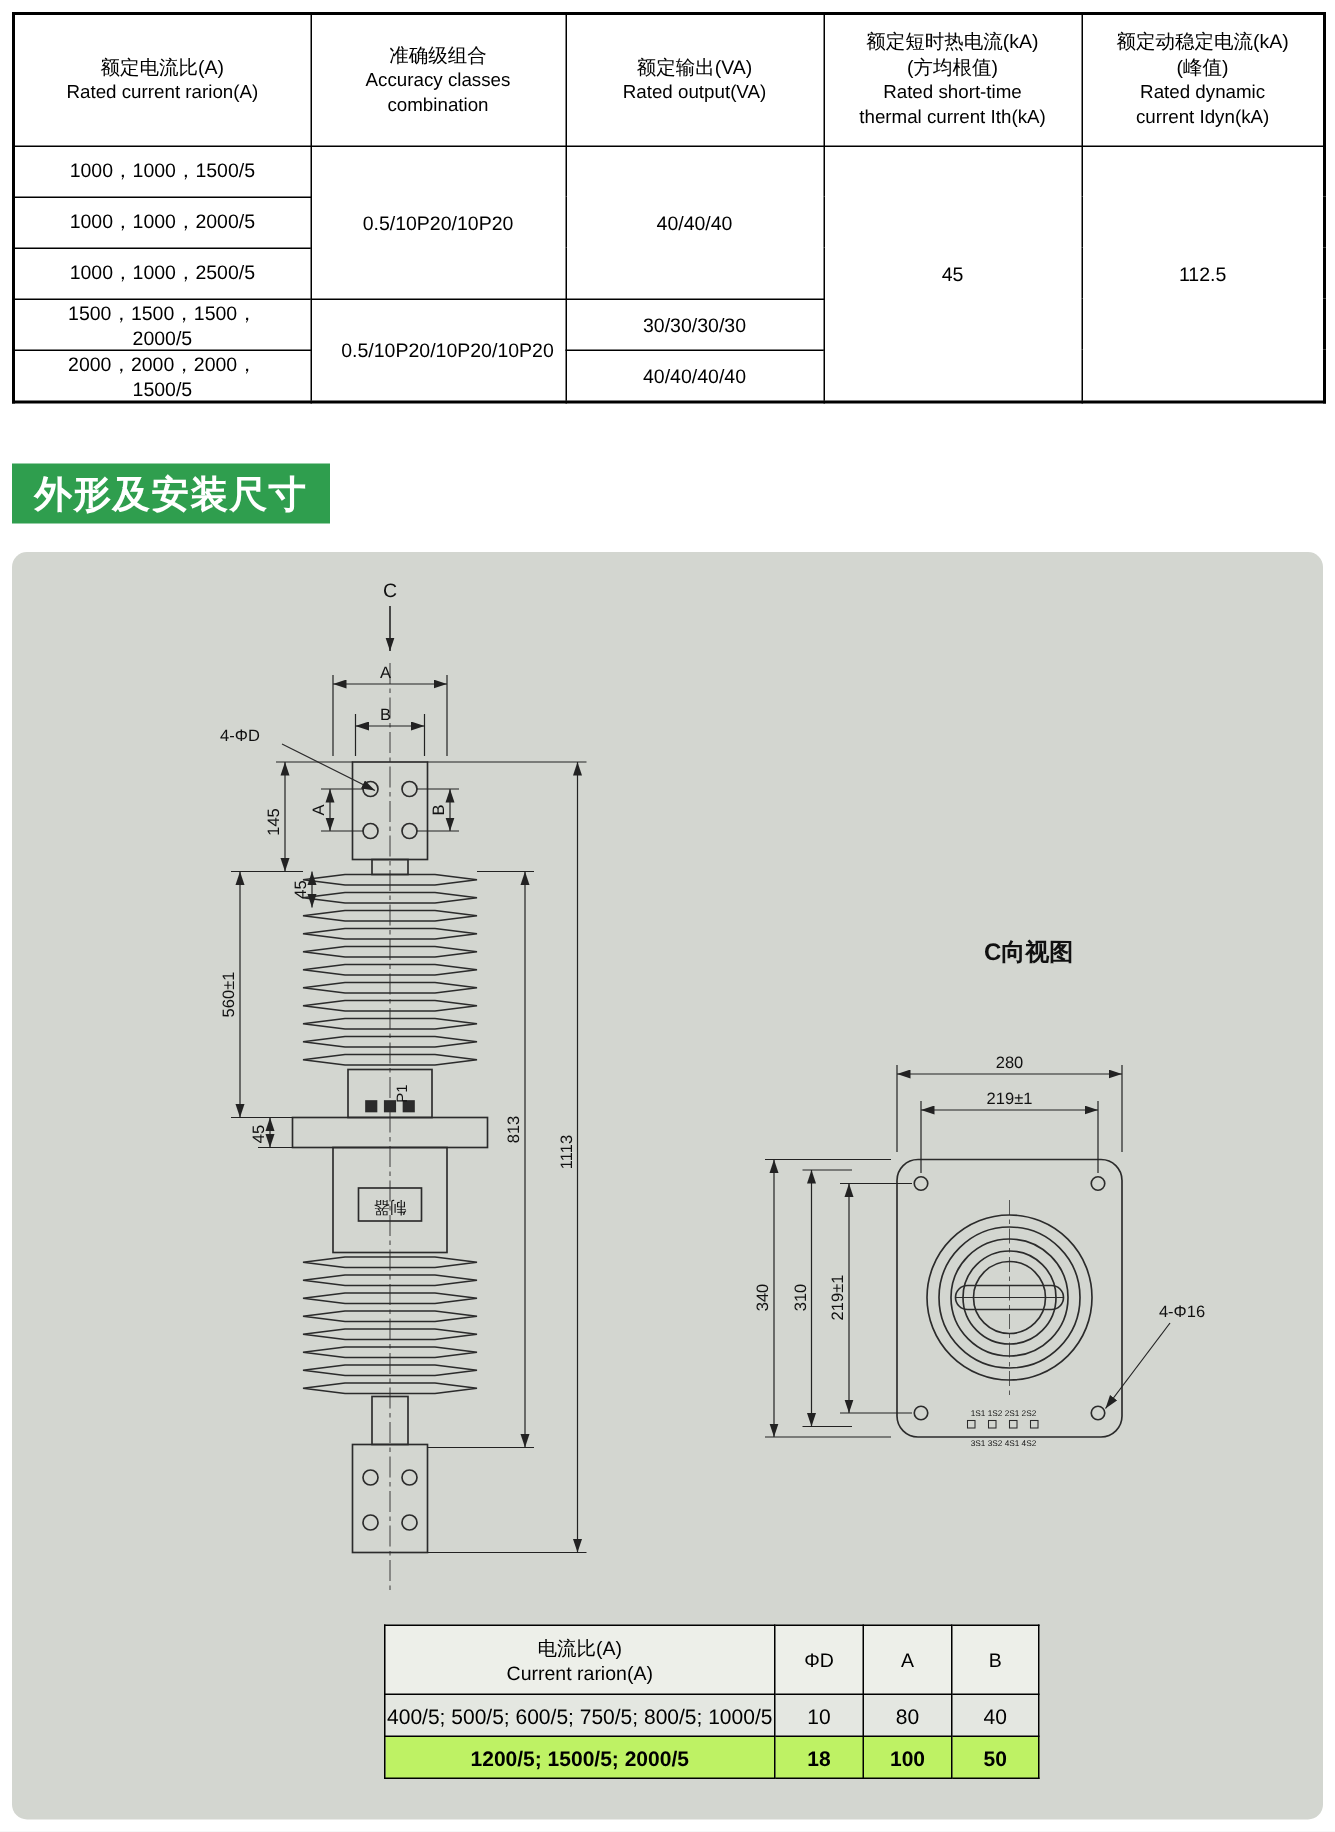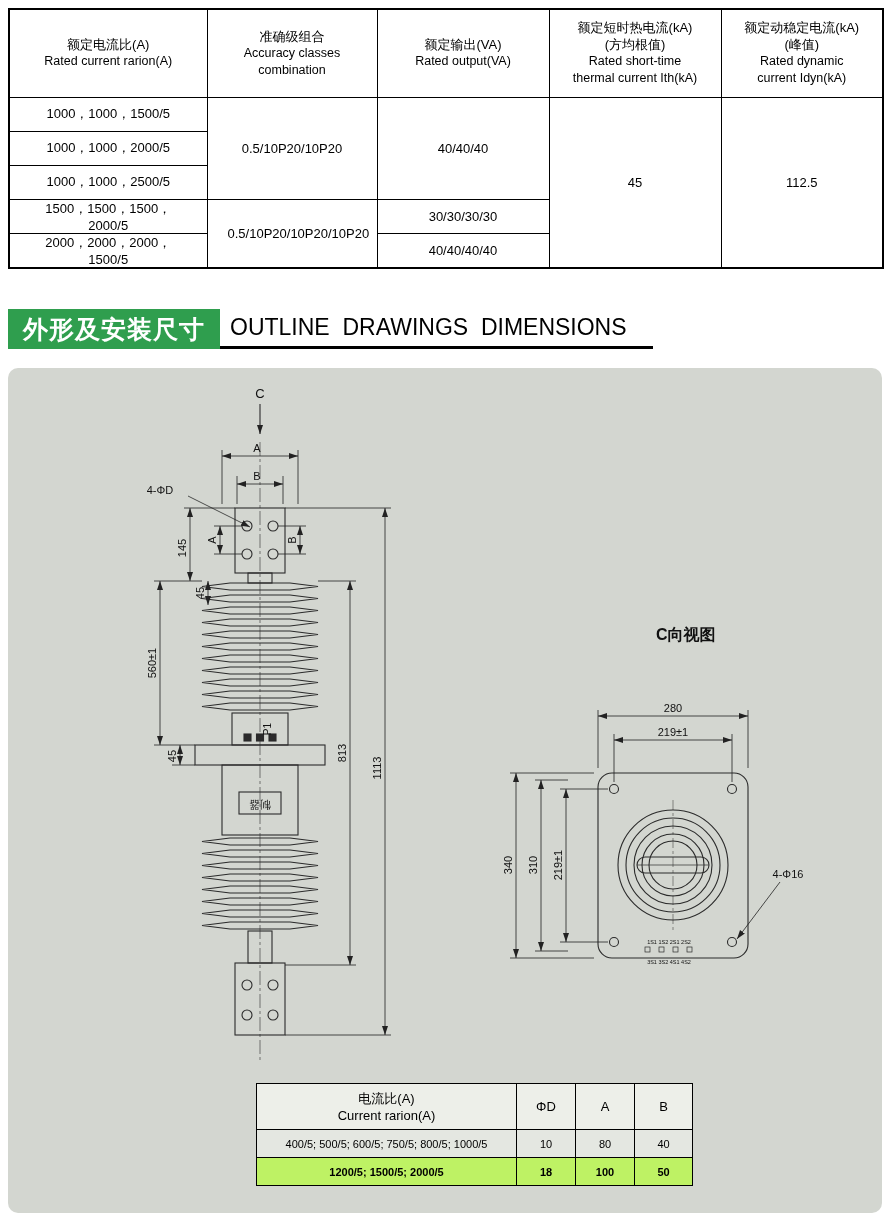--- a/index.html
+++ b/index.html
@@ -10,39 +10,39 @@
   
   table.spec { position:absolute; left:8px; top:8px; width:874px;
                border-collapse:collapse; table-layout:fixed; border:2px solid #000; }
   table.spec th, table.spec td { border:1px solid #000; text-align:center;
                vertical-align:middle; font-weight:normal; background:#fff; }
   table.spec thead th { height:88px; font-size:13px; line-height:17px; padding:2px; }
   table.spec tbody td { height:34px; font-size:13px; padding:0 20px; }
   .hdr-en { font-size:12.5px; }
 
   
-  .section { position:absolute; left:8px; top:309px; display:flex; align-items:stretch; height:40px; }
+  .section { position:absolute; left:8px; top:309px; display:flex; align-items:stretch; height:40px;gap:12px; }
   .section-zh { background:#2f9e4e; color:#fff; font-size:25px; font-weight:bold;
                 padding:0 15px; display:flex; align-items:center; letter-spacing:1px; }
   .section-en { display:flex; align-items:center; font-size:23px; color:#000;
                 padding:0 26px 0 10px; border-bottom:3px solid #000; white-space:pre; }
 
   
   .panel { position:absolute; left:8px; top:368px; width:874px; height:845px;
            background:#d3d6d0; border-radius:10px; }
   .panel svg { position:absolute; left:0; top:0; display:block; }
   svg text { font-family:"Liberation Sans","DejaVu Sans",sans-serif; }
 
   
   table.dims { position:absolute; left:248px; top:715px; width:436px;
                border-collapse:collapse; table-layout:fixed; border:1.5px solid #000; }
   table.dims th, table.dims td { border:1px solid #000; text-align:center;
                vertical-align:middle; font-weight:normal; color:#000; }
   table.dims thead th { height:46px; font-size:13px; line-height:17px; background:#edefe9; }
-  table.dims tbody td { height:28px; font-size:11px; background:#e4e7e1;margin-left:29px; }
+  table.dims tbody td { height:28px; font-size:14px; background:#e4e7e1;margin-left:29px; }
   table.dims tbody tr.alt td { background:#bef264;font-weight:bold; }
 </style>
 </head>
 <body>
 
 <div class="page">
 
   <table class="spec">
     <colgroup>
       <col style="width:198px">
@@ -101,21 +101,20 @@
       </tr>
       <tr>
         <td>2000，2000，2000，1500/5</td>
         <td>40/40/40/40</td>
       </tr>
     </tbody>
   </table>
 
   <div class="section">
     <div class="section-zh">外形及安装尺寸</div>
-    <div class="section-en">OUTLINE  DRAWINGS  DIMENSIONS</div>
   </div>
 
   <div class="panel">
     <svg width="874" height="845" viewBox="0 0 874 845">
       <defs>
         <marker id="ae" markerWidth="12" markerHeight="8" refX="9" refY="3" orient="auto" markerUnits="userSpaceOnUse">
           <path d="M0,0 L9,3 L0,6 Z" fill="#222"></path>
         </marker>
         <marker id="as" markerWidth="12" markerHeight="8" refX="0" refY="3" orient="auto" markerUnits="userSpaceOnUse">
           <path d="M9,0 L0,3 L9,6 Z" fill="#222"></path>

